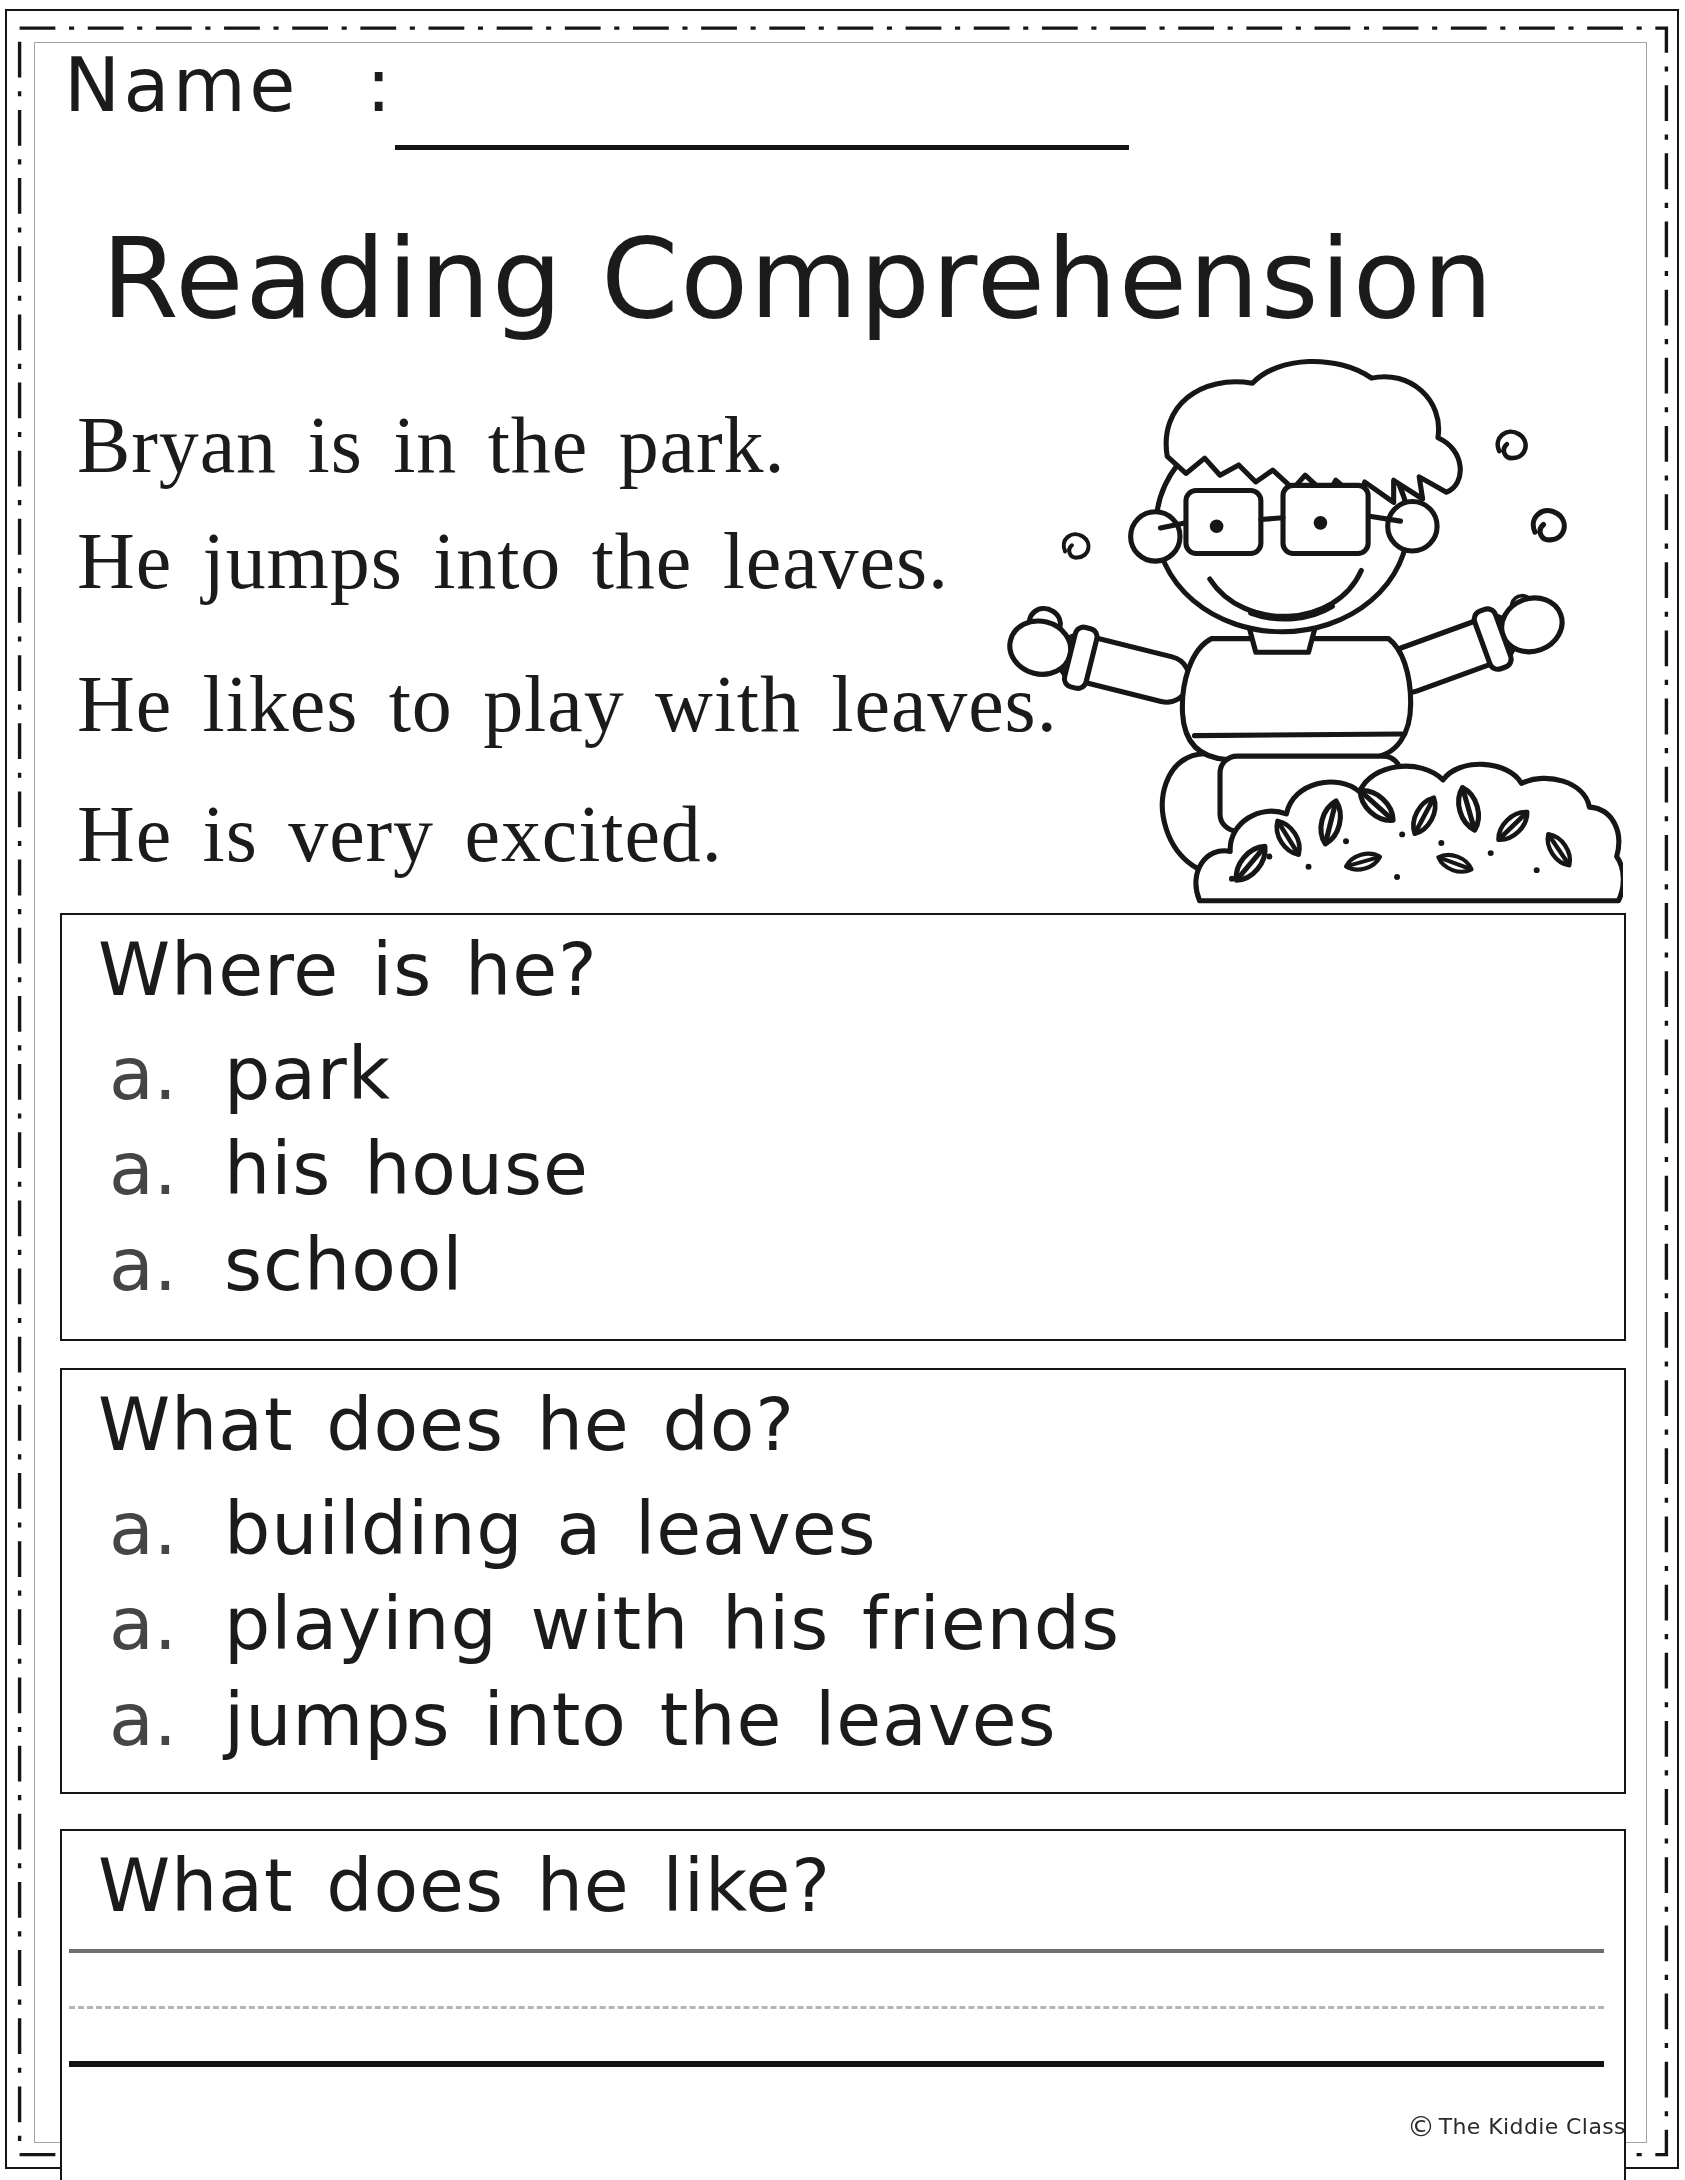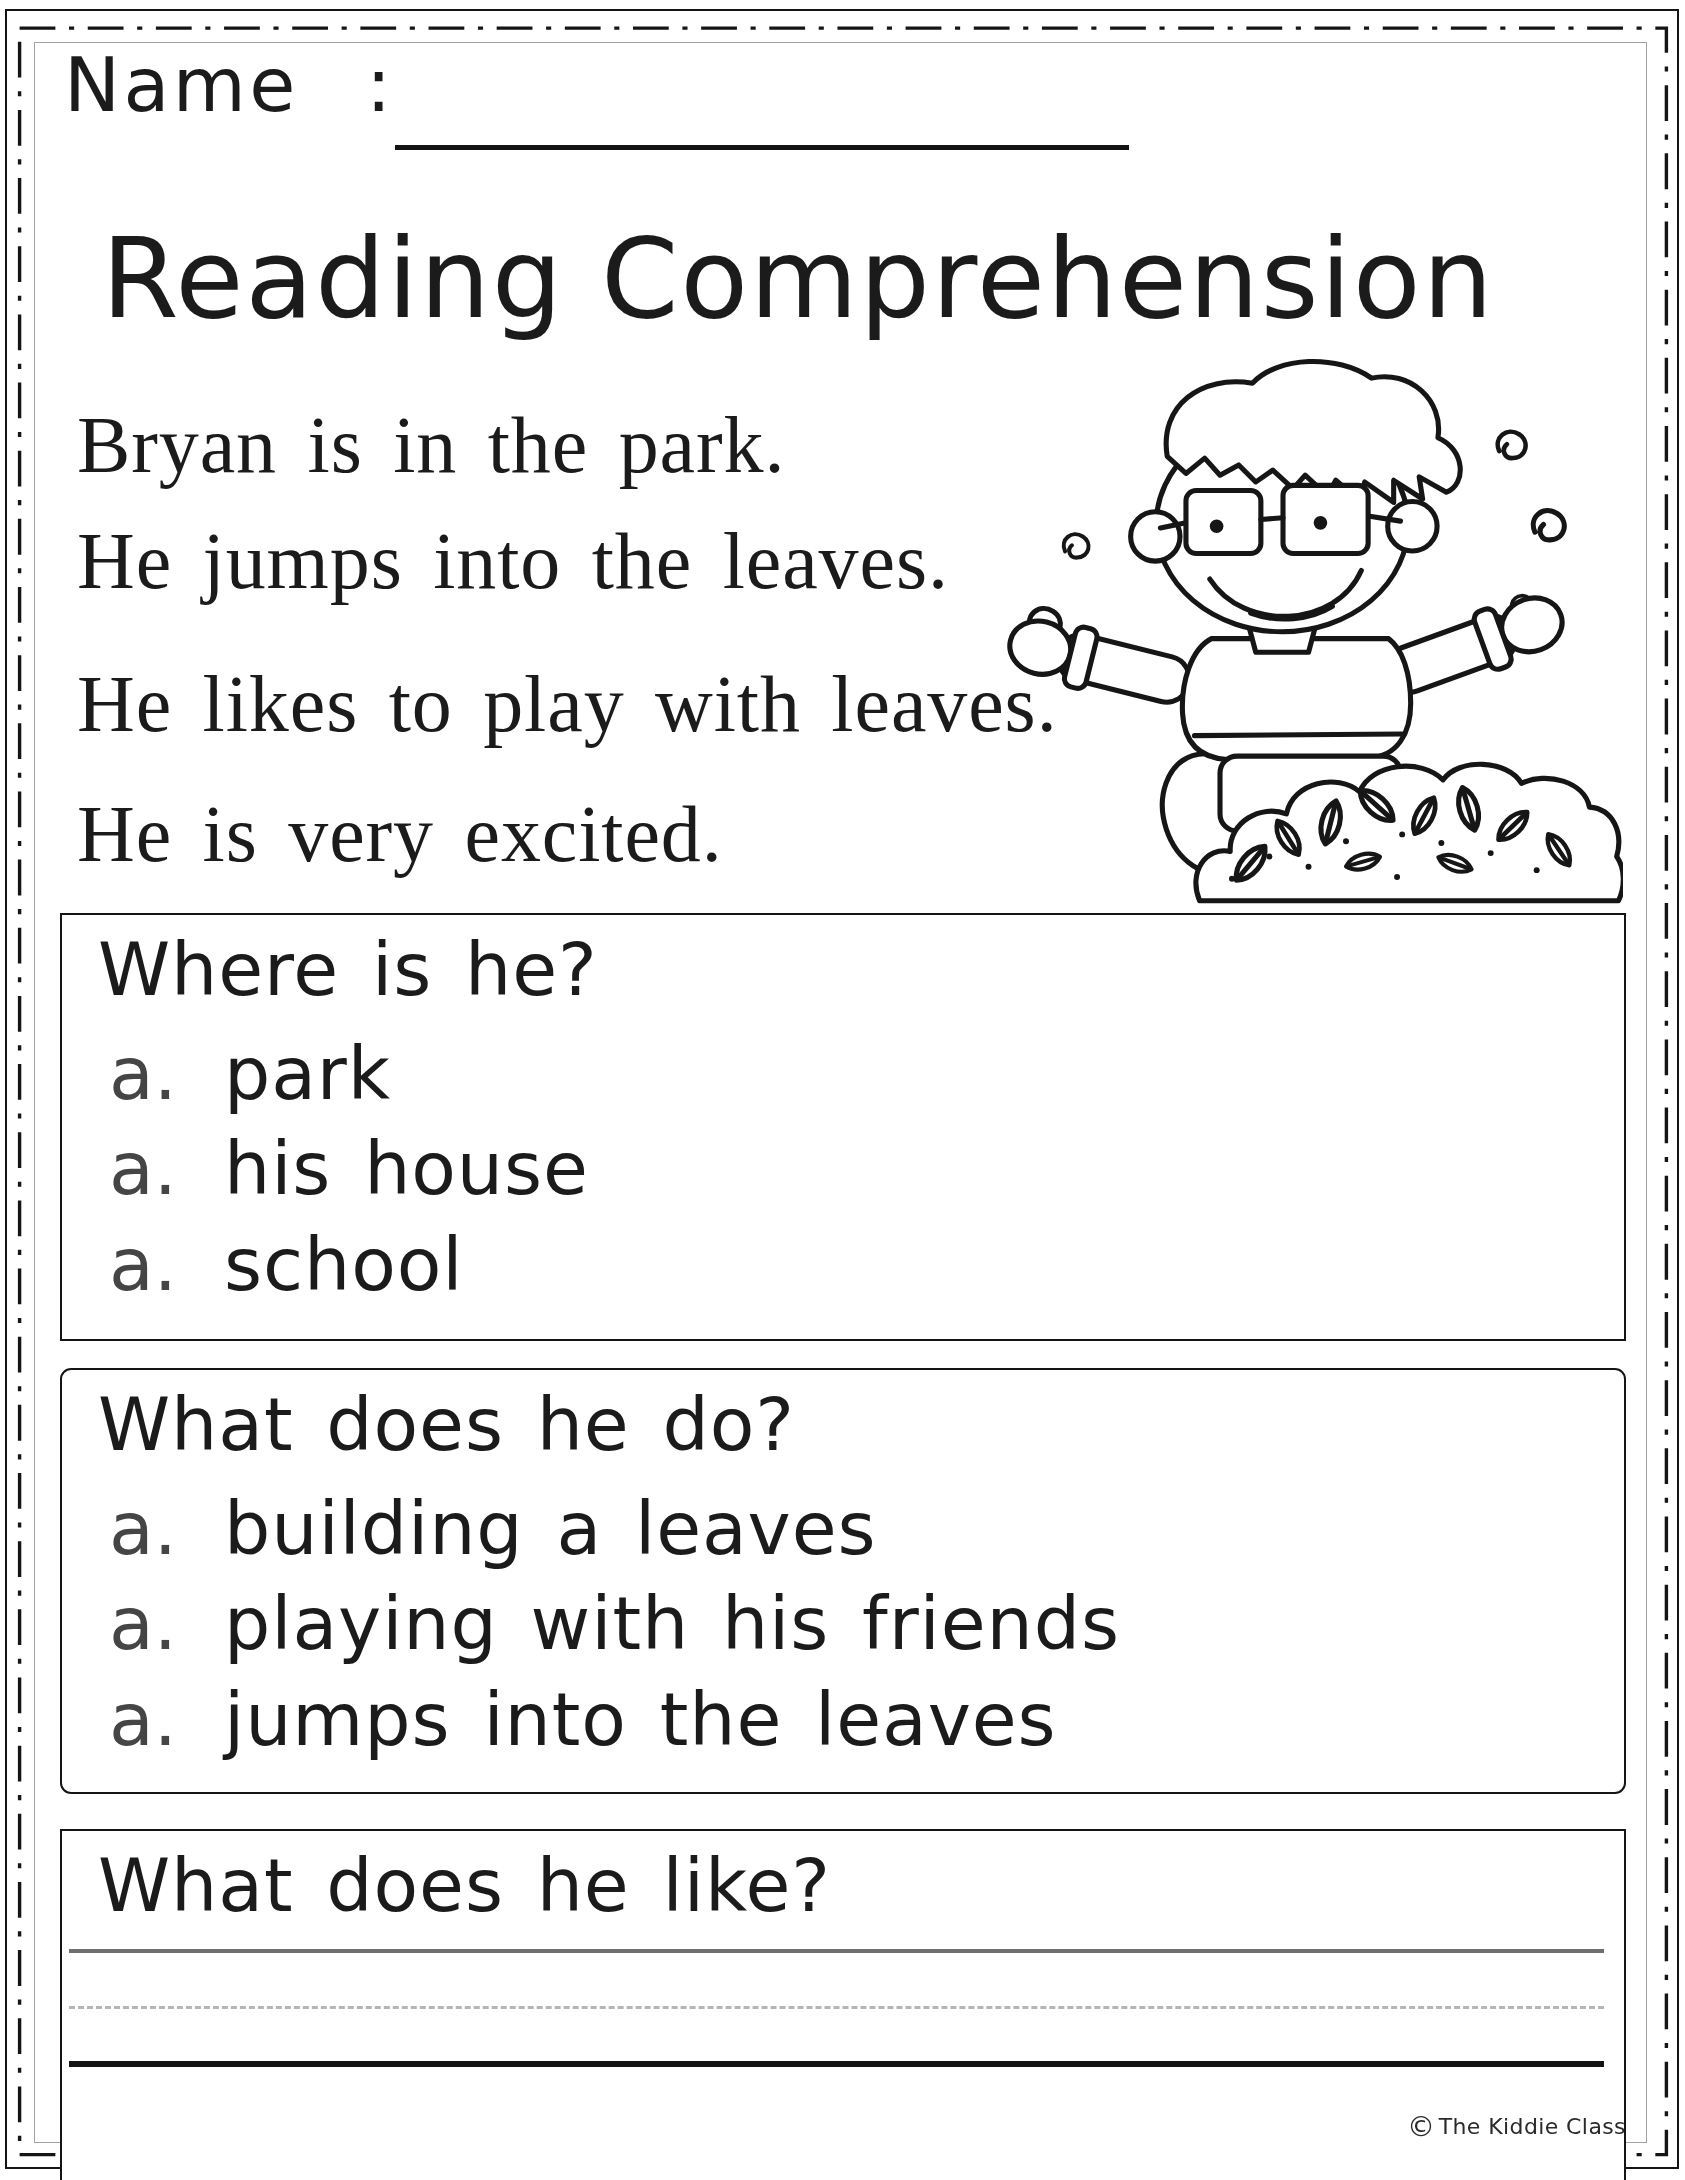--- a/index.html
+++ b/index.html
@@ -39,21 +39,21 @@
   
   .clipart { position:absolute; left:903px; top:356px; width:720px; height:555px; }
   .clipart path, .clipart rect, .clipart ellipse, .clipart circle, .clipart line {
     fill:#ffffff; stroke:#161616; stroke-width:6; stroke-linecap:round; stroke-linejoin:round;
   }
   .clipart .nofill { fill:none; }
   .clipart .solid  { fill:#161616; stroke:none; }
   
   .qbox { position:absolute; left:60px; width:1566px; border:2.6px solid #151515; background:#fff; }
   .qbox-1 { top:913px; height:428px;padding-left:8px; }
-  .qbox-2 { top:1368px; height:426px;border-radius:11px; }
+  .qbox-2 { top:1368px; height:426px; }
   .qbox-3 { top:1829px; height:368px; }
   .qprompt {
     position:absolute; left:36px; top:18px; font-size:73px; line-height:1;
     letter-spacing:0.9px; word-spacing:0.12em; white-space:nowrap;
   }
   .opt { position:absolute; left:47px; font-size:73px; line-height:1; white-space:nowrap; }
   .opt-1 { top:122px; }
   .opt-2 { top:217px; }
   .opt-3 { top:313px; }
   .opt-label { color:#454545; display:inline-block; }

